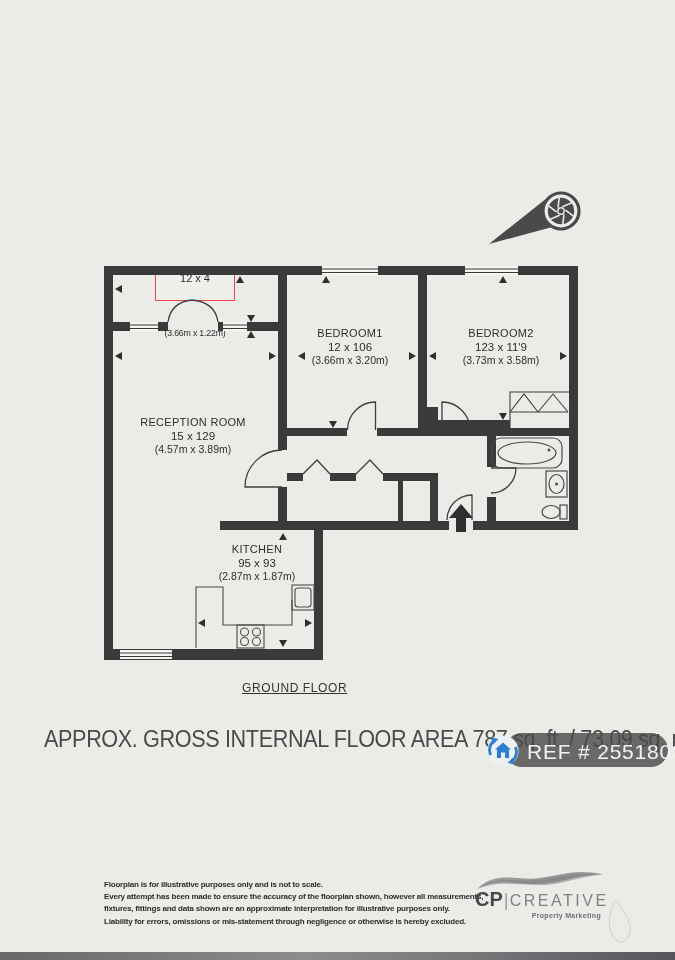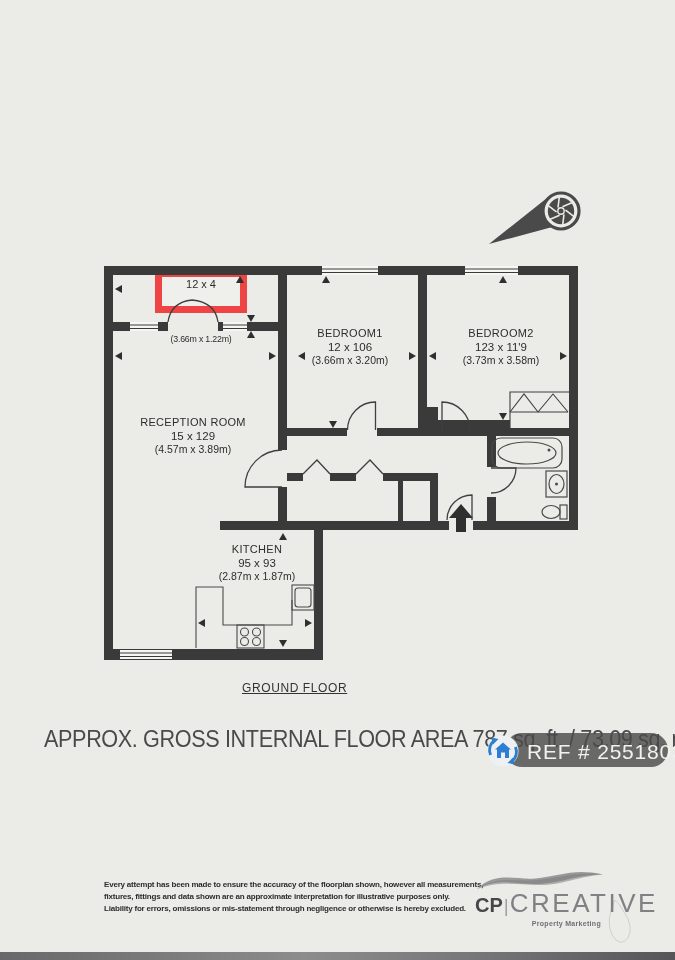--- a/index.html
+++ b/index.html
@@ -10,21 +10,21 @@
     color:#2d2d2d;
   }
   .abs{position:absolute;}
   
   .room-label{position:absolute;text-align:center;line-height:14px;color:#2d2d2d;}
   .room-name{font-size:11px;letter-spacing:.3px;text-align:center;}
   .room-ft{font-size:11.5px;}
   .room-m{font-size:10.5px;line-height:13px;}
   .balcony-box{
     position:absolute;left:155px;top:270px;width:78px;height:29px;
-    border:7px solid #ef4444;text-align:center;background:rgba(246,246,244,.35);
+    border:1px solid #ef4444;text-align:center;background:rgba(246,246,244,.35);
   }
   .balcony-box .l1{font-size:11px;margin-top:1px;}
   .balcony-box .l2{font-size:8.8px;letter-spacing:-.2px;margin-top:44px;}
   .ground-floor{
     position:absolute;left:242px;top:681px;width:200px;
     font-size:12px;letter-spacing:.6px;color:#333;text-decoration:underline;
   }
   .area-line{
     position:absolute;left:44px;top:726px;white-space:nowrap;
     font-size:23px;color:#4a4a4a;letter-spacing:-.4px;
@@ -40,21 +40,21 @@
   }
   .badge-icon{position:absolute;left:486px;top:734px;z-index:5;}
   .disclaimer{
     position:absolute;left:104px;top:879px;width:400px;
     font-size:8px;font-weight:bold;line-height:12.2px;color:#2c2c2c;letter-spacing:-.2px;
   }
   .logo{position:absolute;left:475px;top:867px;width:140px;z-index:2;}
   .logo .cp-line{white-space:nowrap;margin-top:-3px;}
   .logo .cp{font-size:20px;font-weight:bold;color:#46464b;text-align:center;}
   .logo .pipe{font-size:19px;color:#a0a0a4;padding:0 1px;}
-  .logo .creative{font-size:26px;color:#808085;letter-spacing:2.5px;}
+  .logo .creative{font-size:16px;color:#808085;letter-spacing:2.5px;}
   .logo .tagline{font-size:7px;font-weight:bold;color:#707075;text-align:right;
     padding-right:14px;margin-top:1px;letter-spacing:.3px;}
   .bottom-bar{
     position:absolute;left:0;top:952px;width:675px;height:8px;z-index:6;
     background:linear-gradient(90deg,#68686a 0%,#8c8c8c 45%,#77777a 70%,#55555a 100%);
   }
   svg{display:block;}
 </style>
 </head>
 <body>
@@ -248,20 +248,21 @@
   <g stroke="#2e7fd0" stroke-width="3" fill="none">
     <path d="M 4.5,21 A 13,13 0 0 1 8,6.5"></path>
     <path d="M 29.5,13 A 13,13 0 0 1 26,27.5"></path>
   </g>
   <polygon points="5.5,3.5 12.5,5 7,10.5" fill="#2e7fd0"></polygon>
   <polygon points="28.5,30.5 21.5,29 27,23.5" fill="#2e7fd0"></polygon>
   <path d="M17,8.5 L25,15.5 L23,15.5 L23,24 L19,24 L19,18.5 L15,18.5 L15,24 L11,24 L11,15.5 L9,15.5 Z" fill="#2e7fd0"></path>
 </svg>
 
 <div class="disclaimer">
+  <div>Floorplan is for illustrative purposes only and is not to scale.</div>
   <div>Every attempt has been made to ensure the accuracy of the floorplan shown, however all measurements,</div>
   <div>fixtures, fittings and data shown are an approximate interpretation for illustrative purposes only.</div>
   <div>Liability for errors, omissions or mis-statement through negligence or otherwise is hereby excluded.</div>
 </div>
 
 <div class="logo">
   <svg width="132" height="24" viewBox="0 0 132 24">
     <path d="M2,22 C20,4 40,13 60,11.5 C84,9.5 98,1 128,7.5 C100,7.5 86,17 60,17 C40,17 22,11 2,22 Z" fill="#9a9a9a"></path>
     <path d="M2,22 C22,8 42,15 62,13 C84,11 100,4 128,7.5 C102,9.5 88,18.5 62,18 C42,17.5 24,13.5 2,22 Z" fill="#7d7d7d" opacity=".55"></path>
   </svg>

